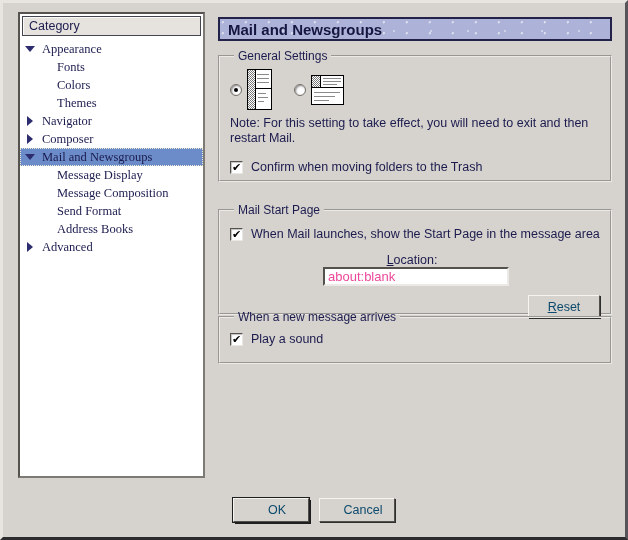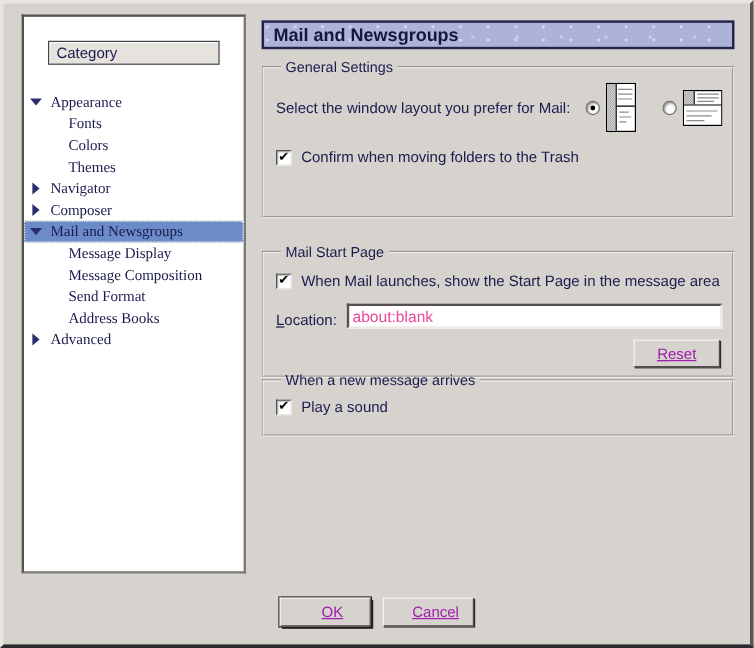--- a/index.html
+++ b/index.html
@@ -14,21 +14,21 @@
     overflow:hidden;
   }
 
   
   .listbox {
     position:absolute; left:15px; top:9px; width:187px; height:466px;
     background:#ffffff;
     border:2px solid; border-color:#56534f #7d7a76 #7d7a76 #56534f;
   }
   .list-header {
-    margin:20px; height:20px; line-height:18px;
+    margin:2px; height:20px; line-height:18px;
     background:#e6e3df; color:#1b1b4e;
     border:1px solid #45454f;
     box-shadow: inset 1px 1px 0 #fbfaf8;
     padding-left:6px; font-size:12.5px;
   }
   .tree { padding-top:2px; }
   .tree-row { height:18px; display:flex; align-items:center; white-space:nowrap;font-family:Liberation Serif, serif; }
   .tree-row.level0 { padding-left:4px; }
   .tree-row.level1 { padding-left:37px; }
   .tree-row.selected {
@@ -86,37 +86,37 @@
     width:13px; height:13px; background:#fff; flex:none;
     border:1px solid; border-color:#55524e #e9e7e3 #e9e7e3 #55524e;
     box-shadow: inset 1px 1px 1px rgba(0,0,0,.25);
     display:flex; align-items:center; justify-content:center;
     font-size:11px; line-height:11px; color:#000; margin-right:8px;
   }
   .mt14 { margin-top:14px; }
   .mt6 { margin-top:6px; }
   .mt4 { margin-top:4px; }
 
-  .loc-row { display:flex; align-items:flex-end; margin-top:12px; }
+  .loc-row { display:flex; align-items:center; margin-top:12px;flex-direction:column; }
   .loc-row label { margin-right:8px; white-space:nowrap; }
   .mnemonic { text-decoration:underline; }
   .text-input {
     flex:1; height:21px; background:#fff;
     border:2px solid; border-color:#55524e #eceae6 #eceae6 #55524e;
     font:13px "Liberation Sans", sans-serif; color:#ec4899;
     padding:0 3px; outline:none;
   }
   .reset-row { display:flex; justify-content:flex-end; margin-top:9px; padding-right:2px; }
 
   .btn {
     background:#d6d2cd;
     border:1px solid; border-color:#f6f4f1 #514f4c #514f4c #f6f4f1;
     box-shadow: 1px 1px 0 #2e2e2e;
-    font:12.5px "Liberation Sans", sans-serif; color:#a21caf;
-    padding:0; cursor:default;text-decoration:underline;
+    font:12.5px "Liberation Sans", sans-serif; color:#0c4a6e;
+    padding:0; cursor:default;
   }
   .reset-btn { width:72px; height:23px; }
   .button-row { position:absolute; left:230px; top:495px; display:flex; }
   .dlg-btn { width:76px; height:24px;padding-left:12px; }
   .btn-default { box-shadow: 0 0 0 1px #1f1f1f, 2px 2px 0 #1f1f1f; }
   .gap10 { width:10px; }
 
   .layout-icon { display:block; flex:none; }
 </style>
 </head>
@@ -181,21 +181,20 @@
     </div>
   </div>
 
   <div class="header-bar">
     <span>Mail and Newsgroups</span>
   </div>
 
   <fieldset class="group g1">
     <legend>General Settings</legend>
     <div class="layout-row">
-      <span class="lbl">Select the window layout you prefer for Mail:</span>
       <span class="controls">
         <span class="radio checked">
             <span class="dot"></span>
           </span>
         <svg class="layout-icon" width="25" height="41" viewBox="0 0 25 41">
           <defs>
             <pattern id="chk1" width="2" height="2" patternUnits="userSpaceOnUse">
               <rect width="2" height="2" fill="#ffffff"></rect>
               <rect width="1" height="1" fill="#7a7a7a"></rect>
               <rect x="1" y="1" width="1" height="1" fill="#7a7a7a"></rect>
@@ -228,20 +227,24 @@
           <line x1="12" y1="3.5" x2="30" y2="3.5" stroke="#8a8a8a"></line>
           <line x1="12" y1="6.5" x2="30" y2="6.5" stroke="#8a8a8a"></line>
           <line x1="12" y1="9.5" x2="26" y2="9.5" stroke="#8a8a8a"></line>
           <line x1="1" y1="12.5" x2="32" y2="12.5" stroke="#000000"></line>
           <line x1="3" y1="17.5" x2="29" y2="17.5" stroke="#8a8a8a"></line>
           <line x1="3" y1="21.5" x2="24" y2="21.5" stroke="#8a8a8a"></line>
           <line x1="3" y1="25.5" x2="18" y2="25.5" stroke="#8a8a8a"></line>
         </svg>
       </span>
     </div>
+    <div class="note">
+      <div>Note: For this setting to take effect, you will need to exit and then</div>
+      <div>restart Mail.</div>
+    </div>
     <div class="cb-row mt14">
       <span class="checkbox">✔</span>
       <span>Confirm when moving folders to the Trash</span>
     </div>
   </fieldset>
 
   <fieldset class="group g2">
     <legend>Mail Start Page</legend>
     <div class="cb-row mt6">
       <span class="checkbox">✔</span>

